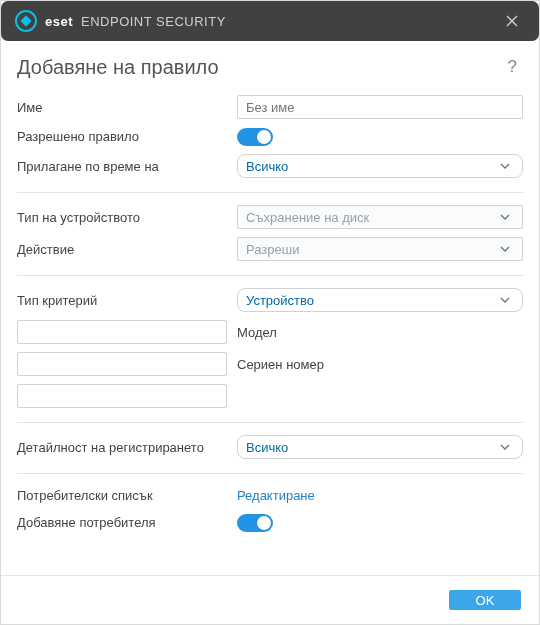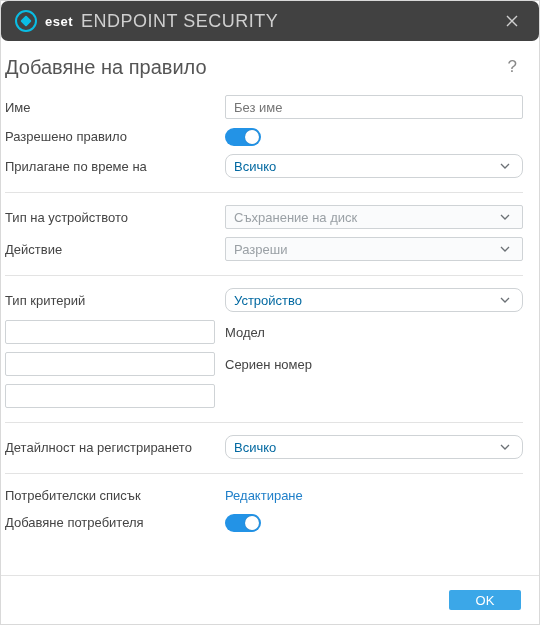--- a/index.html
+++ b/index.html
@@ -22,28 +22,28 @@
   .brand { display:flex; align-items:center; gap:8px; }
   .brand-logo {
     width:22px; height:22px; border:2px solid #0abde3; border-radius:50%;
     display:flex; align-items:center; justify-content:center;
   }
   .brand-logo-inner {
     width:8px; height:8px; background:#0abde3; border-radius:1px;
     transform:rotate(45deg) translate(0px,0px);
   }
   .brand-text1 { font-weight:600; letter-spacing:0.5px; font-size:13px; }
-  .brand-text2 { font-weight:300; letter-spacing:0.5px; font-size:18px; color:#cfcfcf;}
+  .brand-text2 { font-weight:300; letter-spacing:0.5px; font-size:13px; color:#cfcfcf;}
   .tb-spacer { flex:1; }
   .tb-close {
     width:30px; height:30px; display:flex; align-items:center; justify-content:center;
     color:#cfcfcf; cursor:pointer; font-size:16px;
   }
 
-  .content { flex:1; padding:10px 16px 0 4px; overflow:hidden; display:flex; flex-direction:column; }
+  .content { flex:1; padding:10px 16px 0 16px; overflow:hidden; display:flex; flex-direction:column; }
   .heading-row { display:flex; align-items:center; margin:4px 0 12px 0; }
   .heading { font-size:20px; color:#555; flex:1; }
   .help-btn { color:#888; font-size:17px; cursor:pointer; padding:2px 6px; }
 
   .form { display:grid; grid-template-columns: 210px 1fr; column-gap:10px; align-items:center; }
   .row-label { color:#444; padding:6px 0; }
   .row-control { padding:4px 0; }
 
   .separator { grid-column:1 / span 2; border-top:1px solid #e3e3e3; margin:10px 0 8px 0; height:0; }
 

